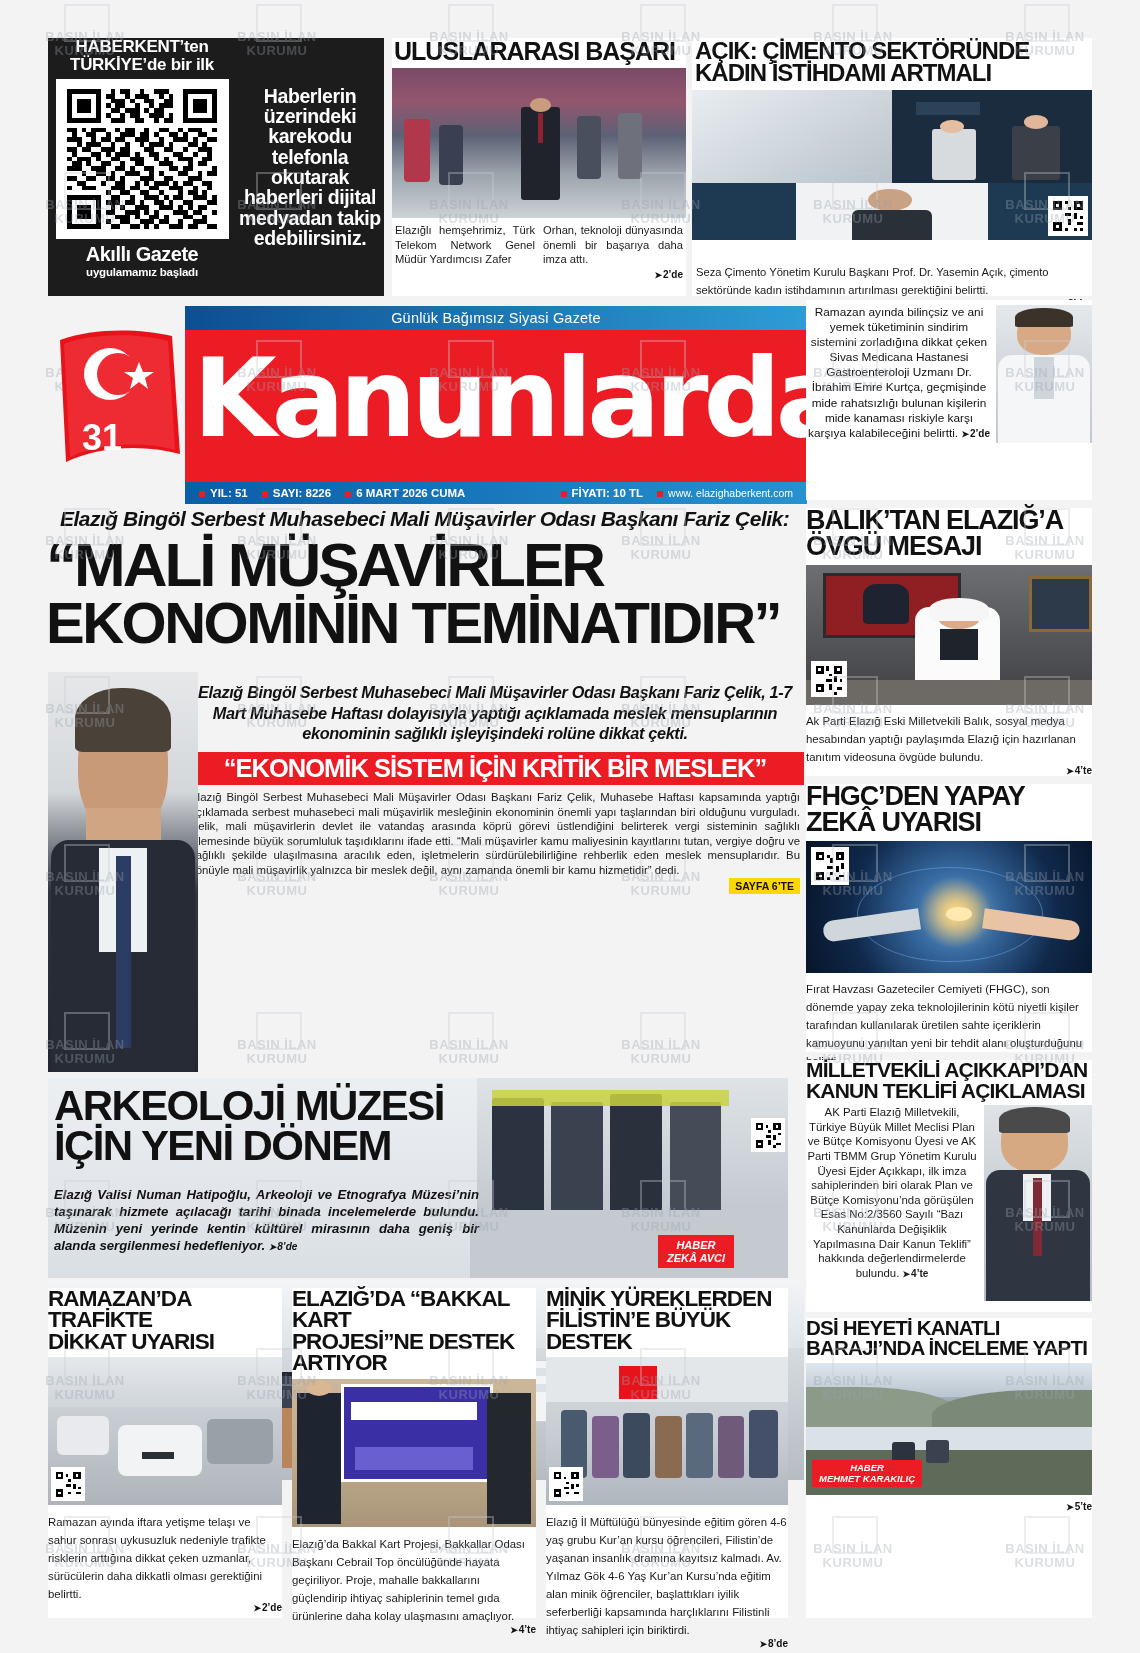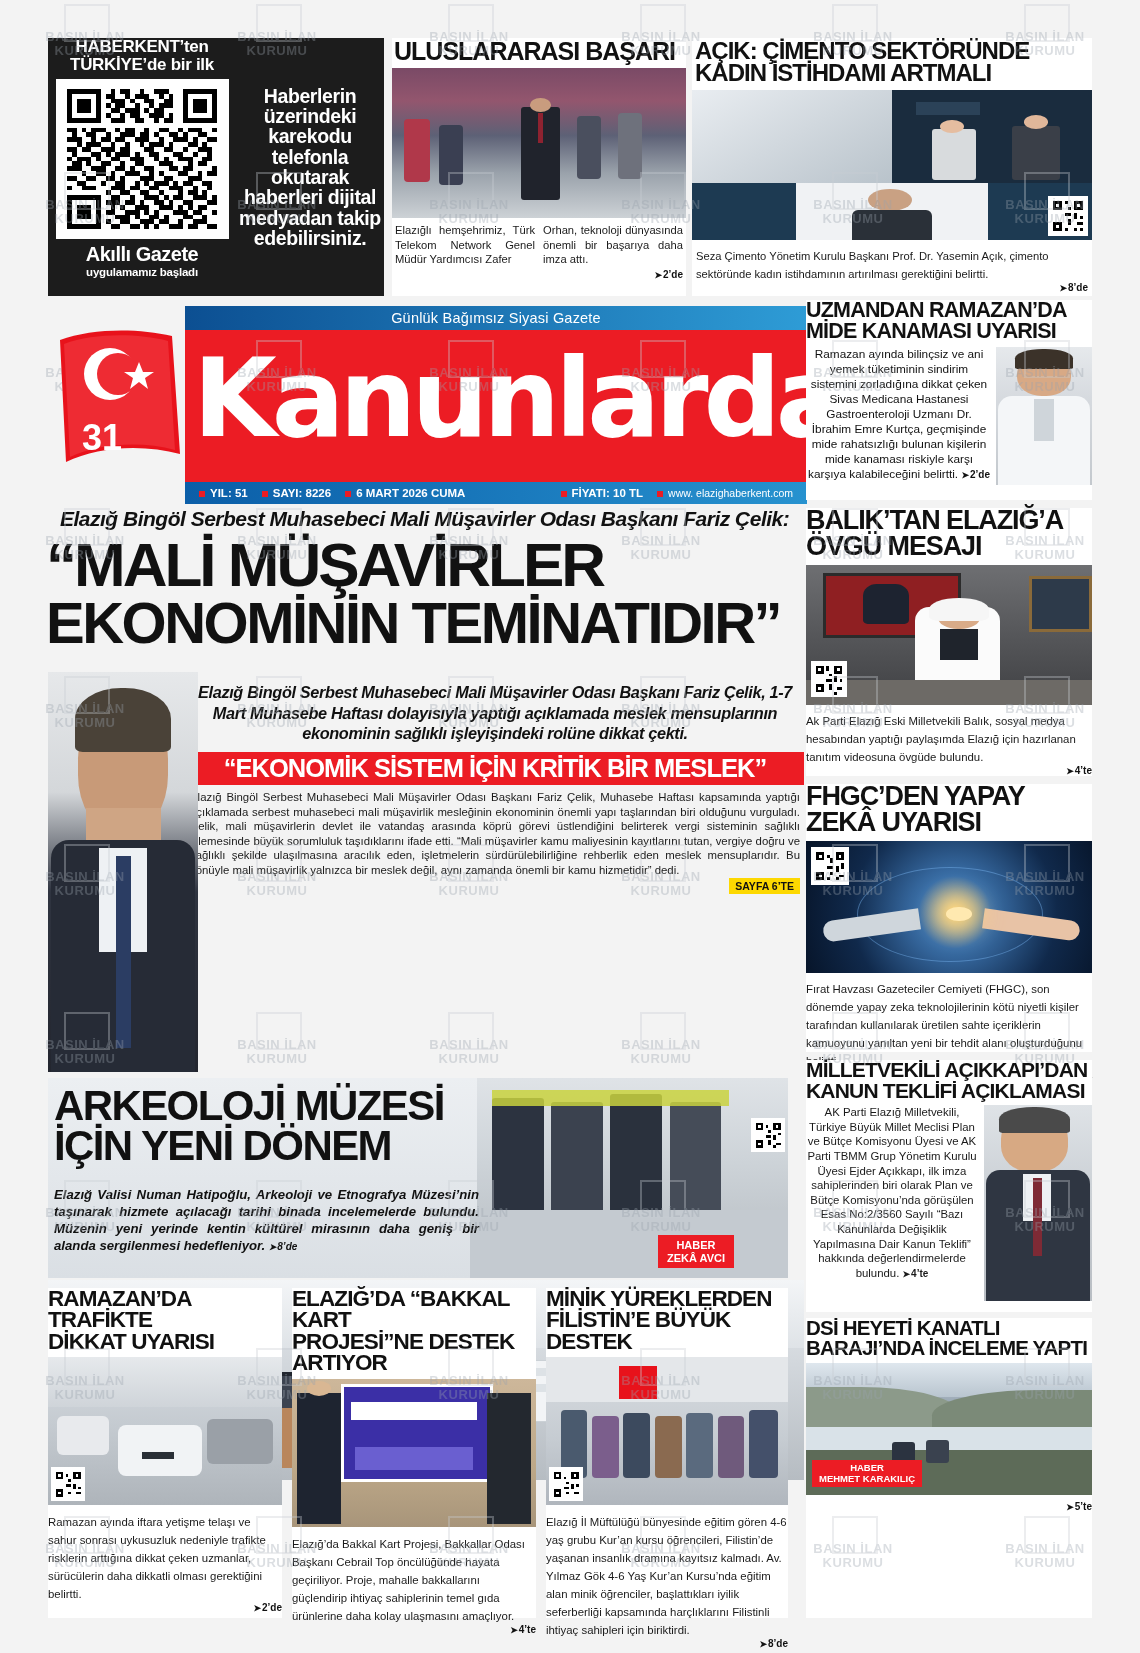--- a/index.html
+++ b/index.html
@@ -28,21 +28,21 @@
     font-family:"Liberation Sans", sans-serif;
     font-weight:bold;font-size:13px;line-height:1.05;
     color:#9aa3ad;letter-spacing:.5px;text-align:center;white-space:nowrap;
   }
   .wmbox{
     position:absolute;border:2px solid #c9ced4;width:42px;height:34px;
   }
 
   
   .blk{position:absolute;box-sizing:border-box;}
-  .img{background:#b9c0c7;position:relative;overflow:hidden;background-size:cover;background-position:center;}
+  .img{background:#b9c0c7;position:relative;overflow:hidden;background-size:cover;background-position:center;font-style:italic;}
   .hl{font-weight:bold;letter-spacing:-1px;line-height:.93;color:#111;text-transform:uppercase;}
   .body-txt{font-size:11.4px;line-height:1.28;text-align:justify;color:#1a1a1a;}
   .cap-txt{font-size:11.2px;line-height:1.3;text-align:justify;color:#1a1a1a;}
   .pg{font-weight:bold;font-size:10px;white-space:nowrap;}
   .pg:before{content:"\27A4";font-size:9px;margin-right:1px;}
   .qr{background:#fff;padding:2px;position:absolute;z-index:4;}
   .qr svg{display:block;}
 
   
   #promo{left:48px;top:38px;width:336px;height:258px;background:#1c1c1c;color:#fff;padding:7px 8px;}
@@ -58,21 +58,21 @@
   #newsA{left:392px;top:38px;width:294px;height:258px;background:#fff;}
   #newsA .hd{font-size:25px;padding:2px 2px 3px;}
   #newsA .ph{height:150px;margin-top:2px;}
   #newsA .cols{display:flex;gap:8px;margin-top:5px;padding:0 3px;}
   #newsA .cols>div{flex:1;}
 
   
   #newsB{left:692px;top:38px;width:400px;height:258px;background:#fff;}
   #newsB .hd{font-size:24px;padding:2px 3px 3px;}
   #newsB .ph{height:150px;margin-top:2px;}
-  #newsB .cap{margin-top:6px;padding:0 4px;}
+  #newsB .cap{margin-top:22px;padding:0 4px;}
 
   
   #mastBlue{left:185px;top:306px;width:622px;height:24px;background:linear-gradient(90deg,#0c4f92,#2e9cd6);
             color:#fff;font-size:14.5px;display:flex;align-items:center;justify-content:center;letter-spacing:.2px;}
   #mastRed{left:185px;top:330px;width:622px;height:152px;background:#ec1c24;overflow:hidden;}
   #mastRed .wordmark{
     position:absolute;left:8px;top:-12px;width:610px;text-align:center;
     font-size:108px;font-weight:bold;color:#fff;letter-spacing:-5px;line-height:1.5;
     font-family:"DejaVu Sans", sans-serif;
   }
@@ -647,24 +647,20 @@
           </svg>
       </div>
     </div>
     <div class="tx">
       <span class="body-txt dc">Elazığ İl Müftülüğü bünyesinde eğitim gören 4-6 yaş grubu Kur’an kursu öğrencileri, Filistin’de yaşanan insanlık dramına kayıtsız kalmadı. Av. Yılmaz Gök 4-6 Yaş Kur’an Kursu’nda eğitim alan minik öğrenciler, başlattıkları iyilik seferberliği kapsamında harçlıklarını Filistinli ihtiyaç sahipleri için biriktirdi.</span>
       <div class="pg" style="text-align:right;">8’de</div>
     </div>
   </div>
 
   <div class="blk rail" id="r1">
-    <div class="hl hd">
-      <div>UZMANDAN RAMAZAN’DA</div>
-      <div>MİDE KANAMASI UYARISI</div>
-    </div>
     <div class="row">
       <div class="t">
         <span class="dc">Ramazan ayında bilinçsiz ve ani yemek tüketiminin sindirim sistemini zorladığına dikkat çeken Sivas Medicana Hastanesi Gastroenteroloji Uzmanı Dr. İbrahim Emre Kurtça, geçmişinde mide rahatsızlığı bulunan kişilerin mide kanaması riskiyle karşı karşıya kalabileceğini belirtti.</span>
         <span class="pg">2’de</span>
       </div>
       <div class="img p" style="background:linear-gradient(180deg,#e6e9ec 0%,#d5d9de 40%,#c3c8cd 100%);">
         <div style="position:absolute;left:22%;top:6%;width:56%;height:30%;background:#d8a985;border-radius:46%;"></div>
         <div style="position:absolute;left:20%;top:2%;width:60%;height:14%;background:#3b3229;border-radius:48% 48% 6% 6%;"></div>
         <div style="position:absolute;left:2%;top:36%;width:96%;height:64%;background:#f4f6f8;border-radius:14px 14px 0 0;"></div>
         <div style="position:absolute;left:40%;top:38%;width:20%;height:30%;background:#cfd5da;"></div>

